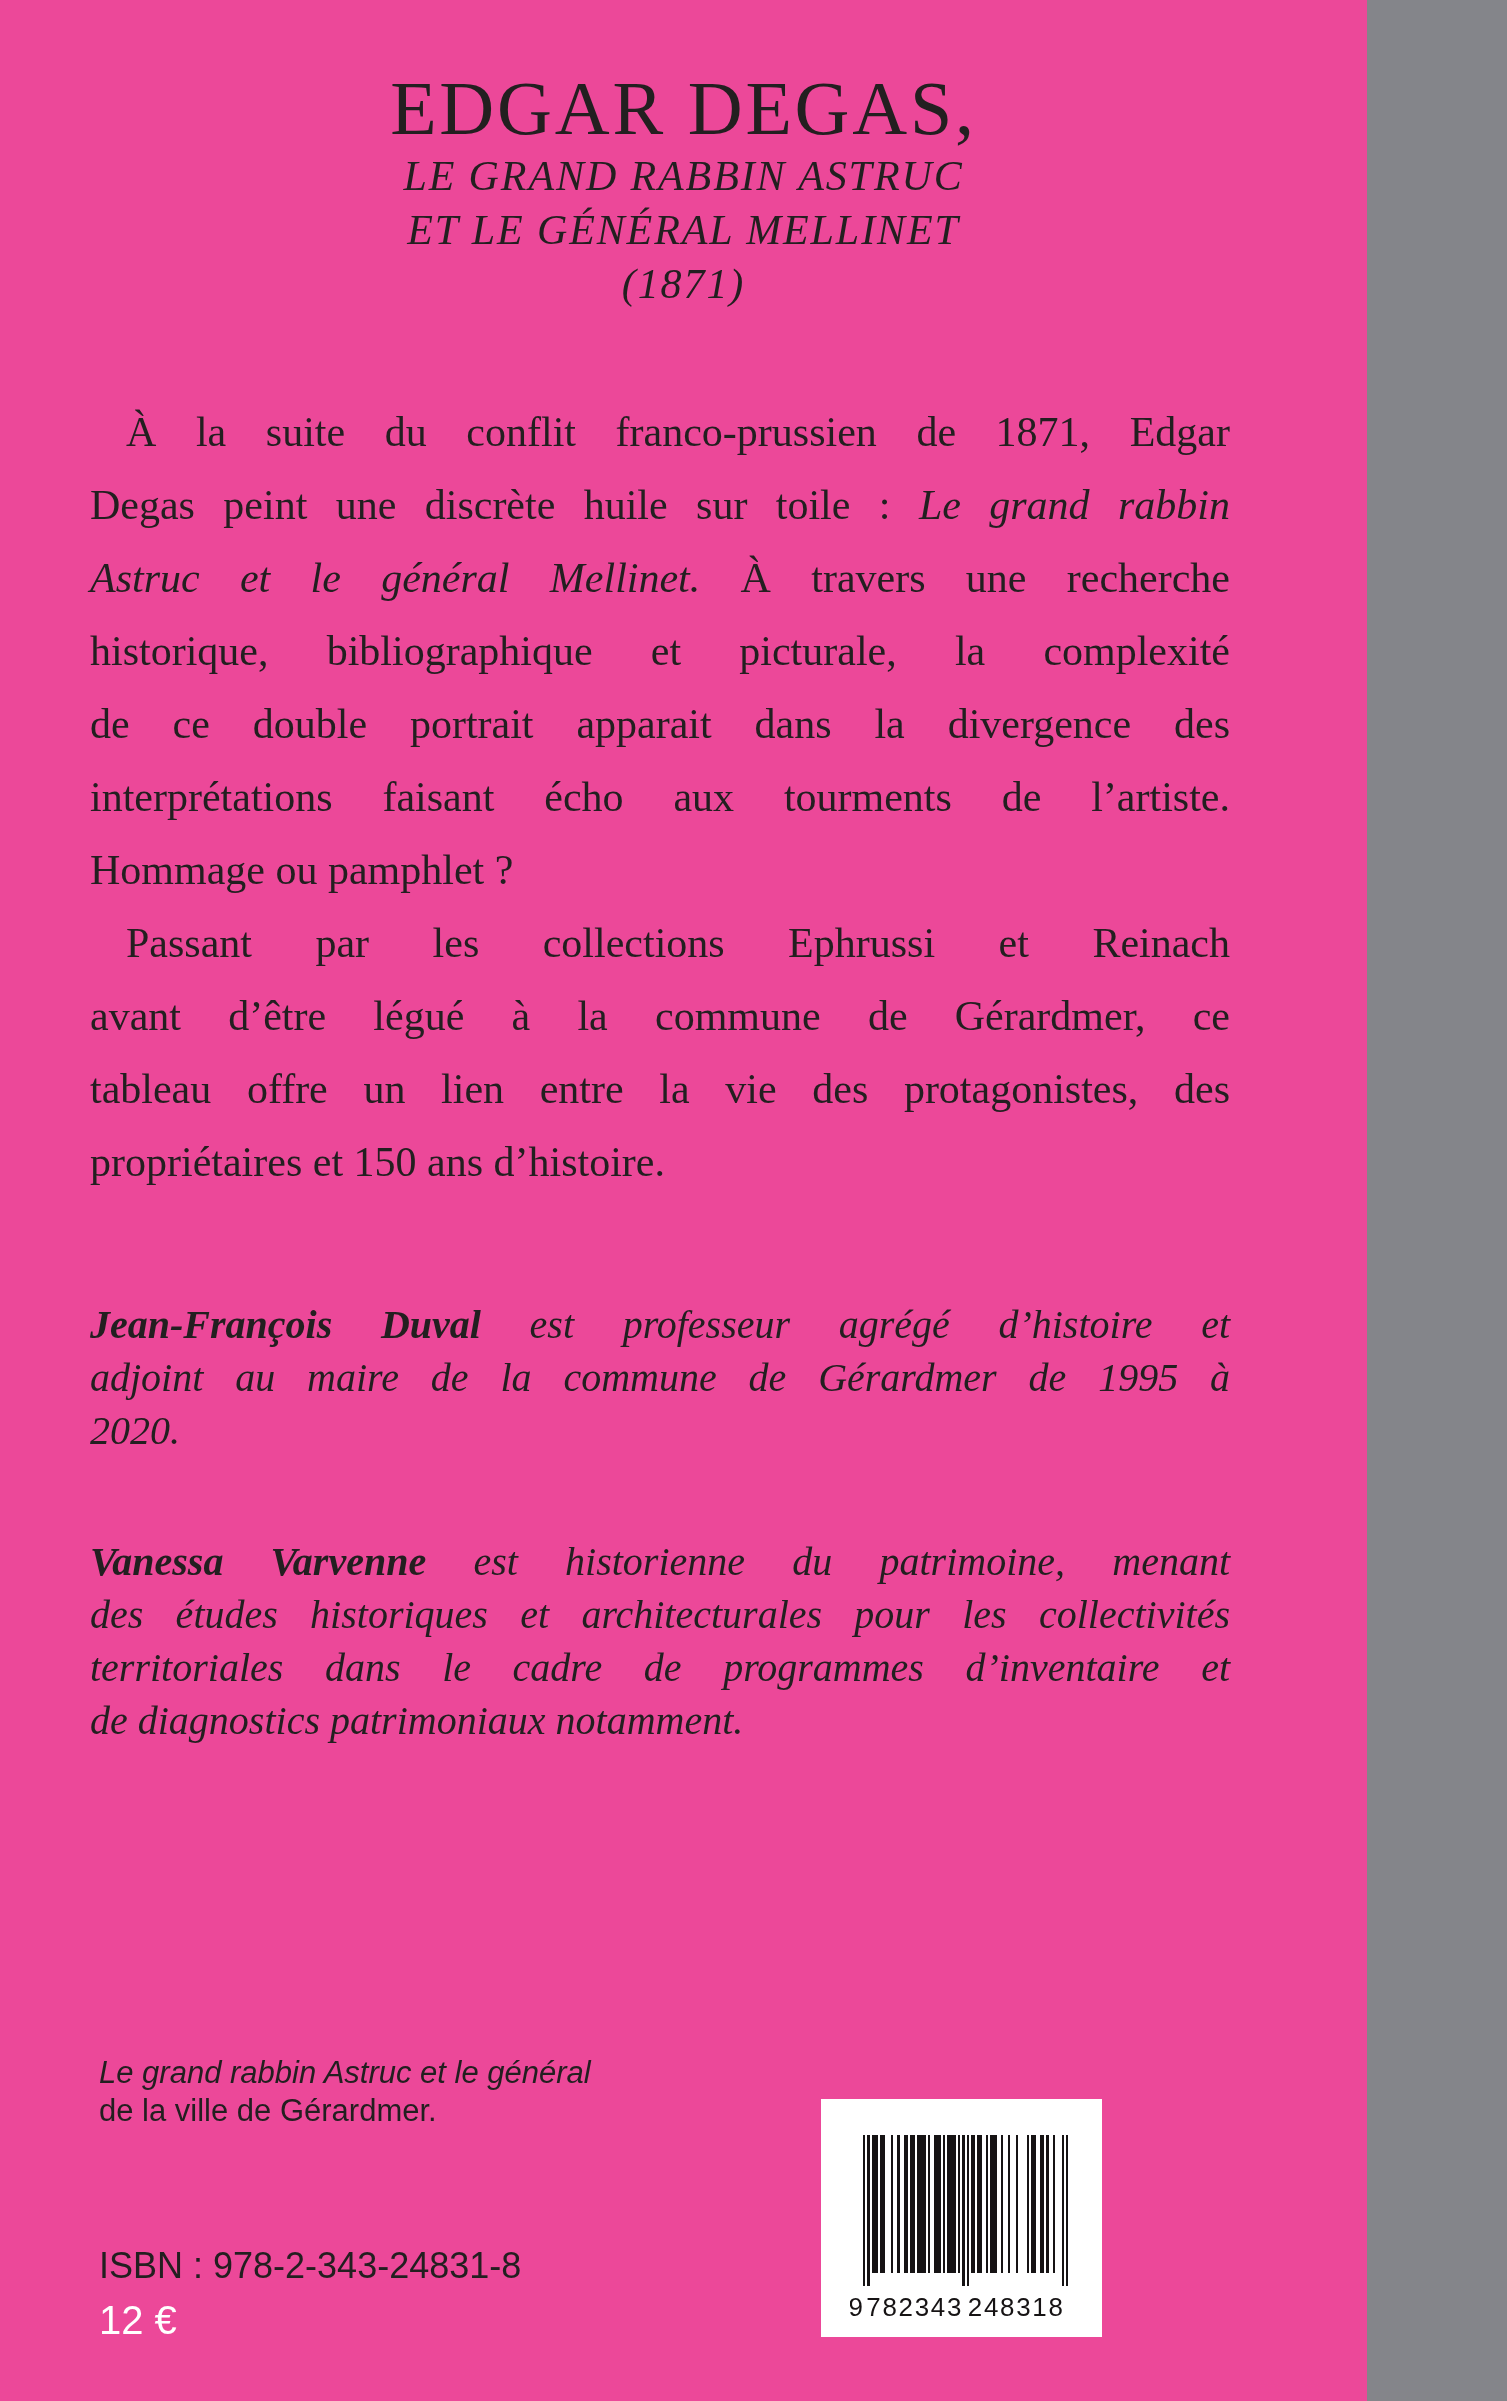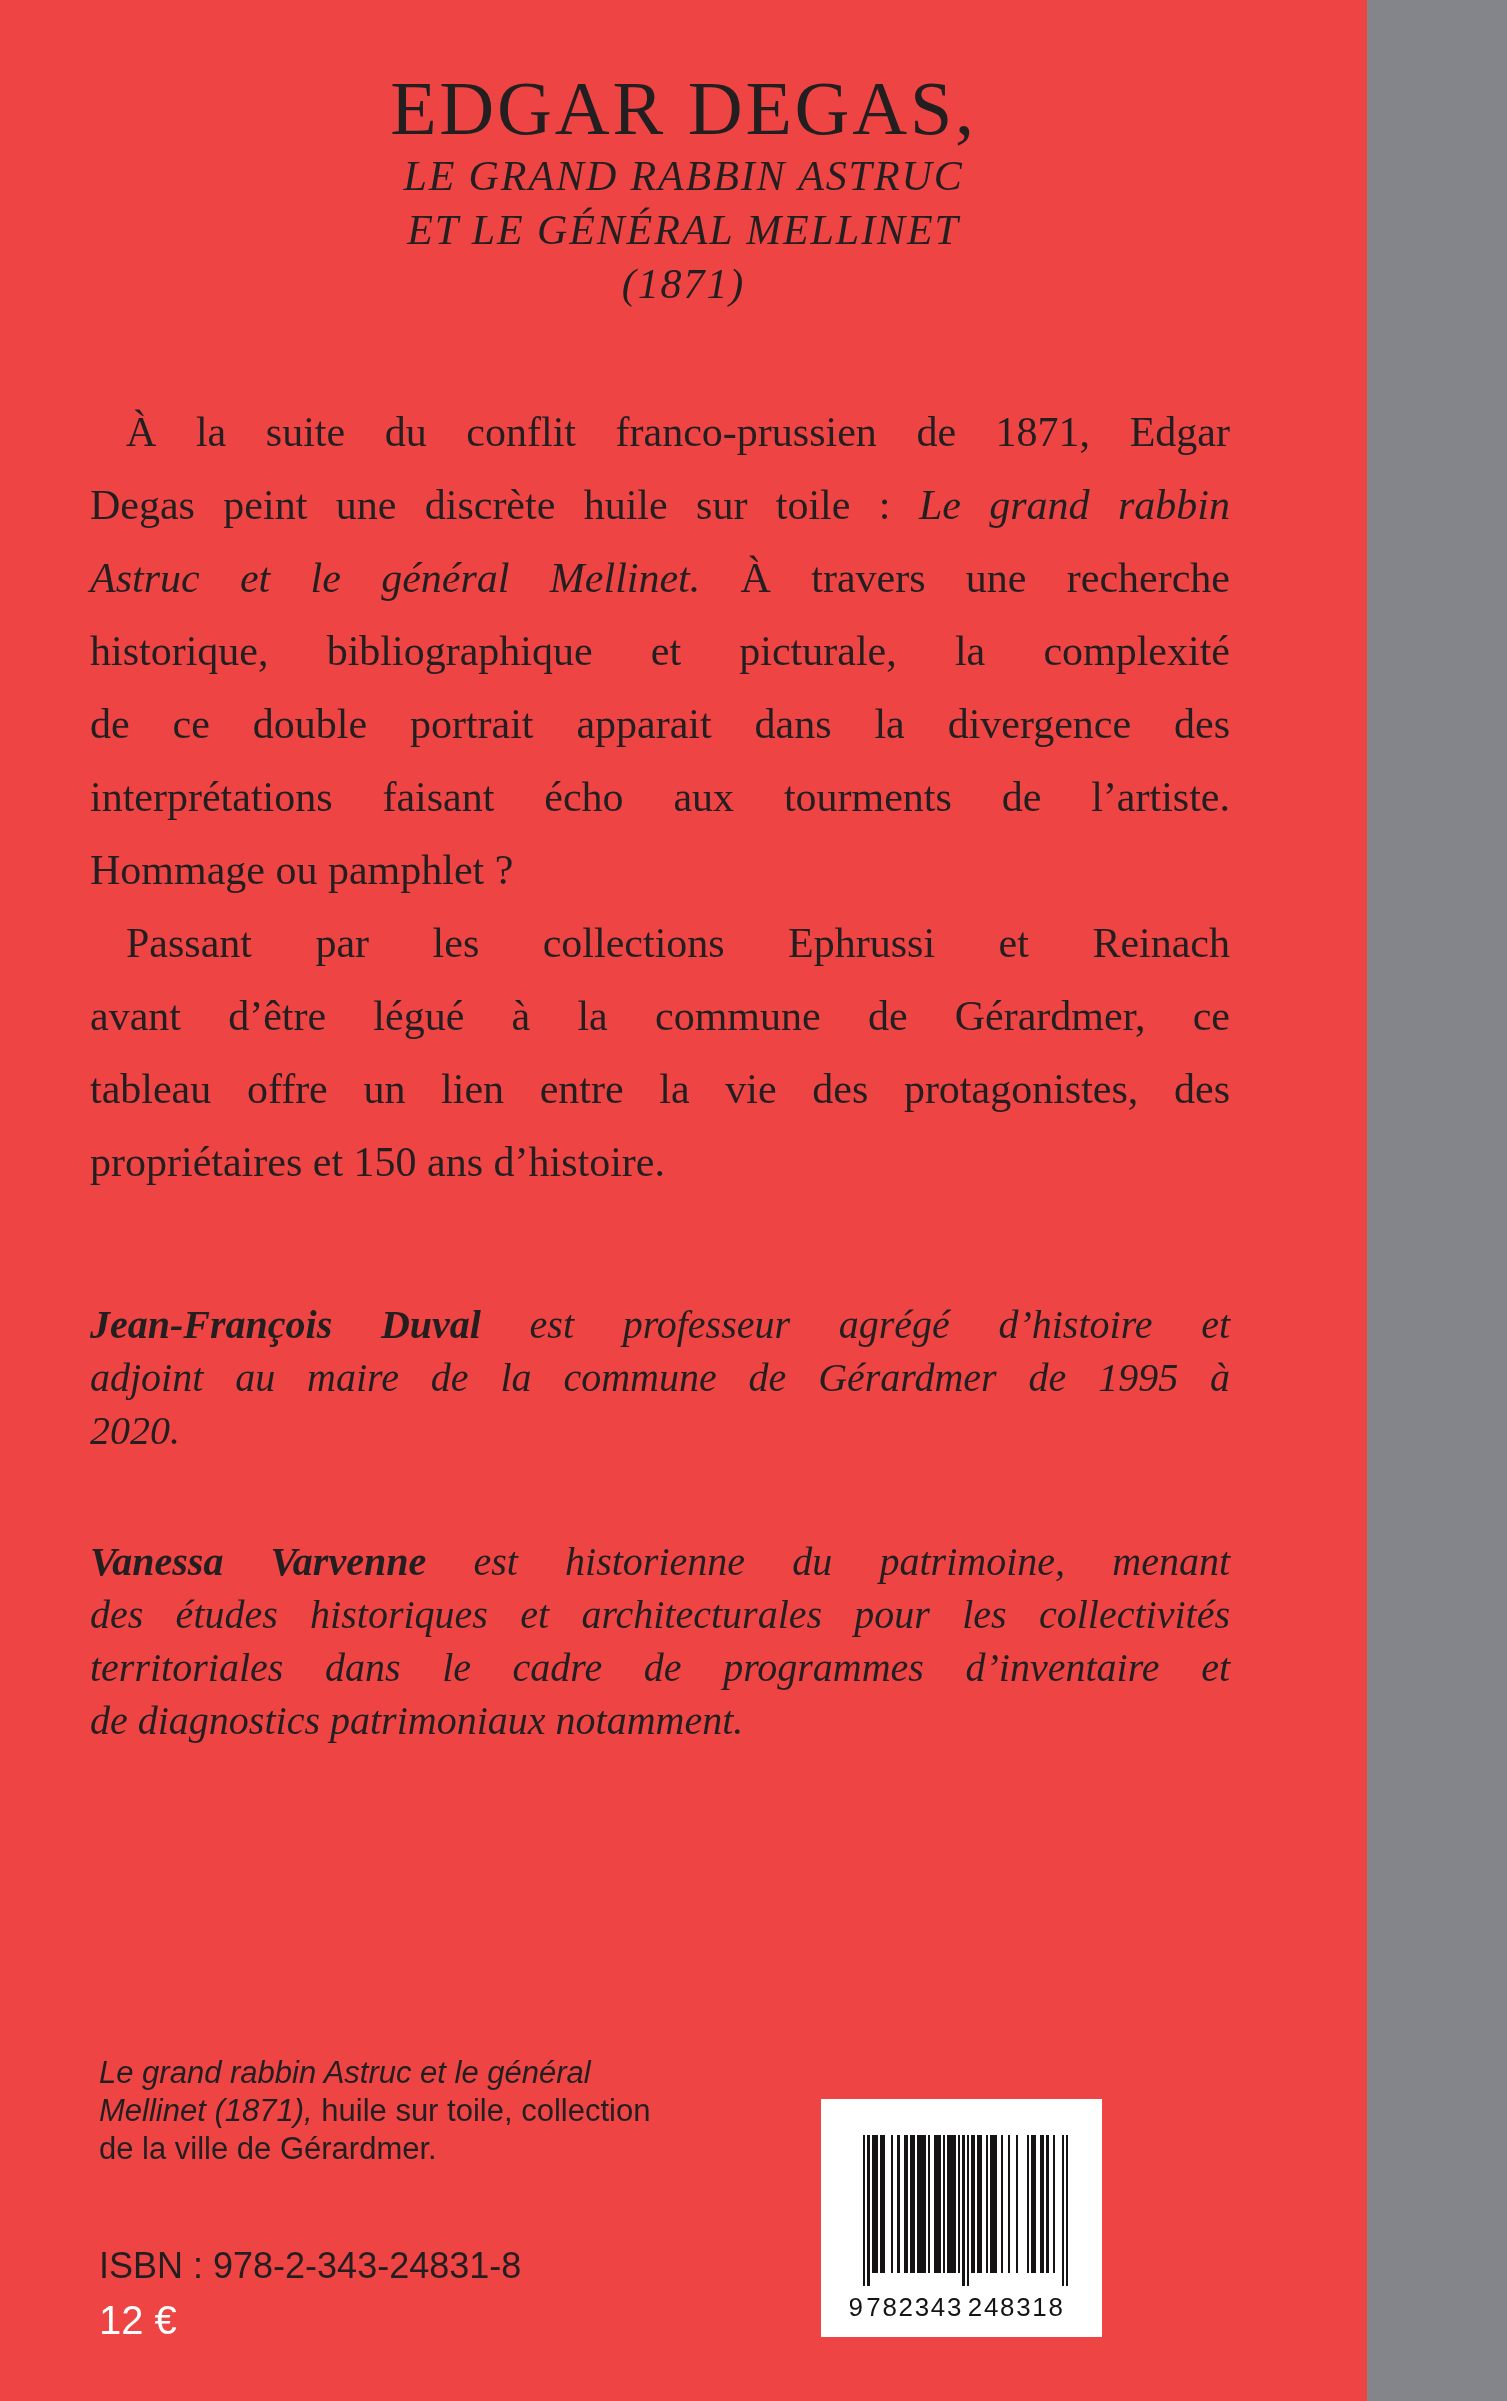--- a/index.html
+++ b/index.html
@@ -1,19 +1,19 @@
 <!DOCTYPE html>
 <html style="font-size:15px"><head>
 <meta charset="utf-8">
 <style>
   html,body{margin:0;padding:0;background:#555;}
   .page{
     position:relative;
     width:1508px;height:2402px;
-    background:#ef4444;
+    background:#ec4899;
     overflow:hidden;
     font-family:"Liberation Serif", serif;
     color:#231F20;
   }
   .spine{
     position:absolute;right:0;top:0;width:141px;height:2402px;
     background:#84858A;
   }
   
   .title-block{position:absolute;left:0;top:68px;width:1367px;text-align:center;}
@@ -96,21 +96,20 @@
 
   <div class="rich bio bio-2">
       <div class="line j"><span class="bd">Vanessa Varvenne</span><span> est historienne du patrimoine, menant</span></div>
       <div class="line j"><span>des études historiques et architecturales pour les collectivités</span></div>
       <div class="line j"><span>territoriales dans le cadre de programmes d’inventaire et</span></div>
       <div class="line"><span>de diagnostics patrimoniaux notamment.</span></div>
     </div>
 
   <div class="rich credit sans">
       <div class="line"><span class="it">Le grand rabbin Astruc et le général</span></div>
-      <div class="line"><span class="it">Mellinet (1871),</span><span> huile sur toile, collection</span></div>
       <div class="line"><span>de la ville de Gérardmer.</span></div>
     </div>
 
   <div class="isbn sans">ISBN : 978-2-343-24831-8</div>
 
   <div class="price sans">12 €</div>
 
   <div class="barcode-box">
     <svg class="barcode-svg" width="218" height="185" viewBox="0 0 101 86" preserveAspectRatio="none">
       <g id="barcode-bars" shape-rendering="crispEdges">

